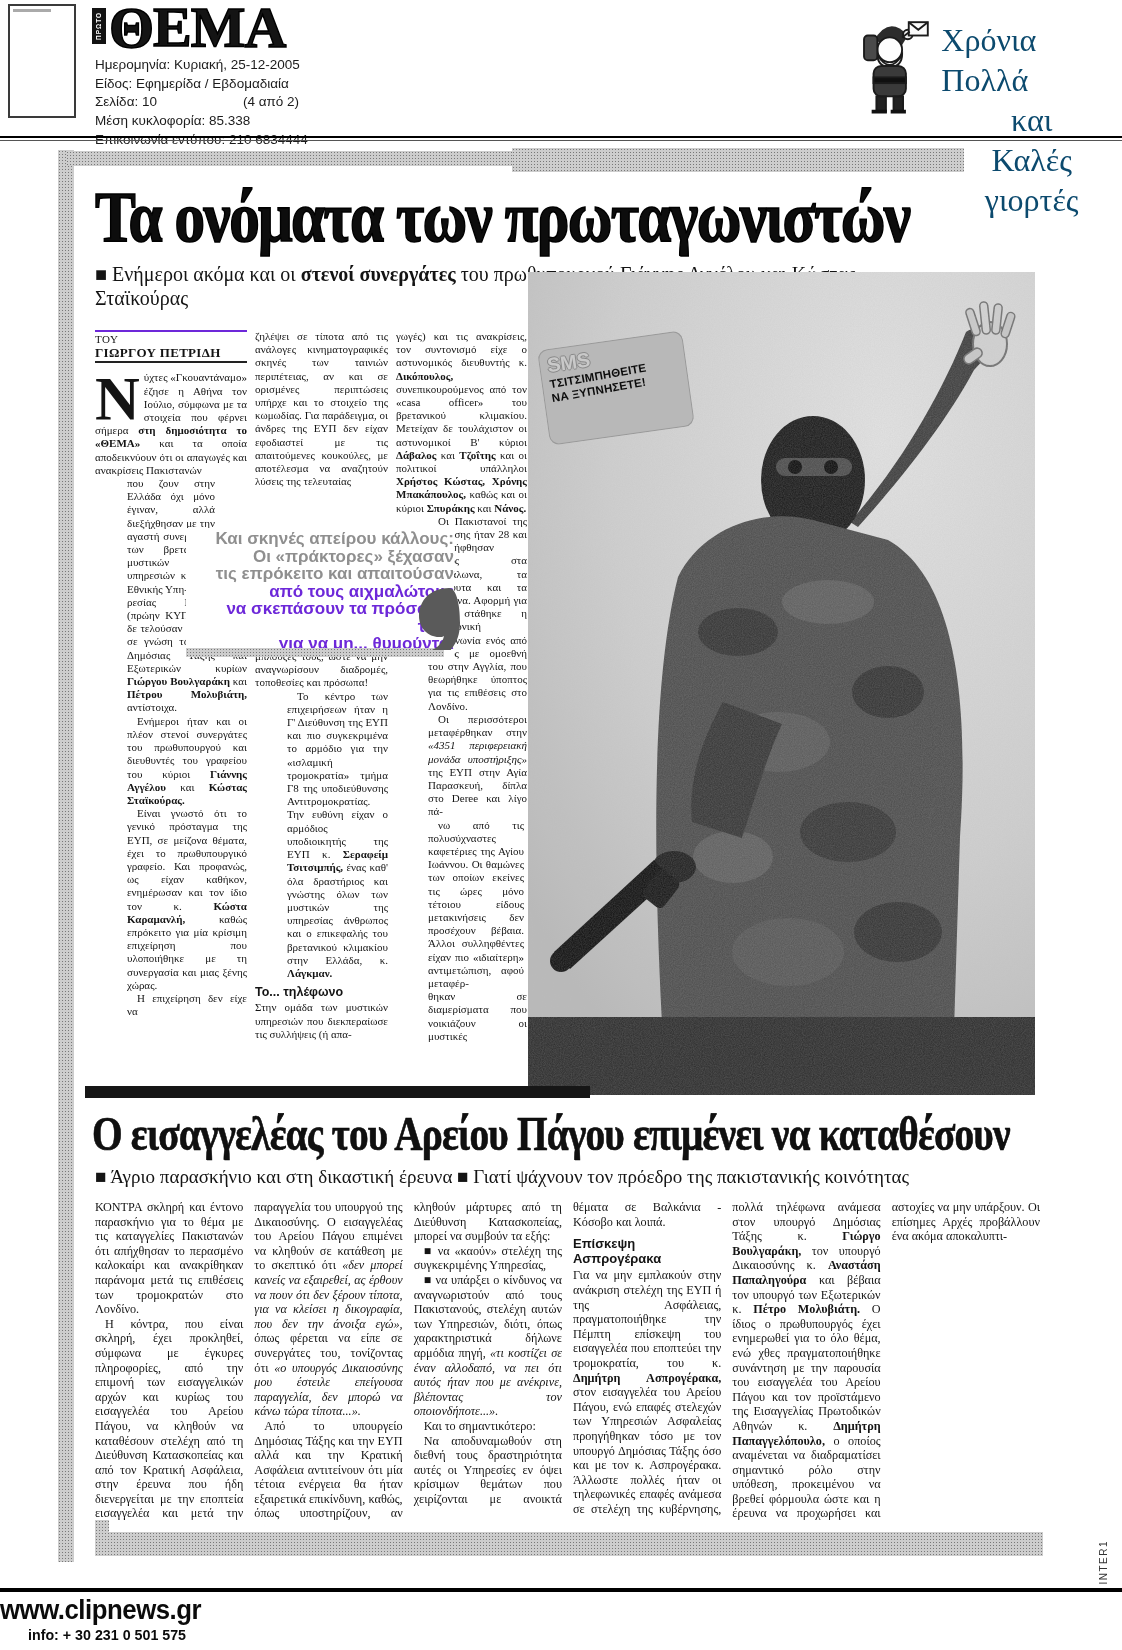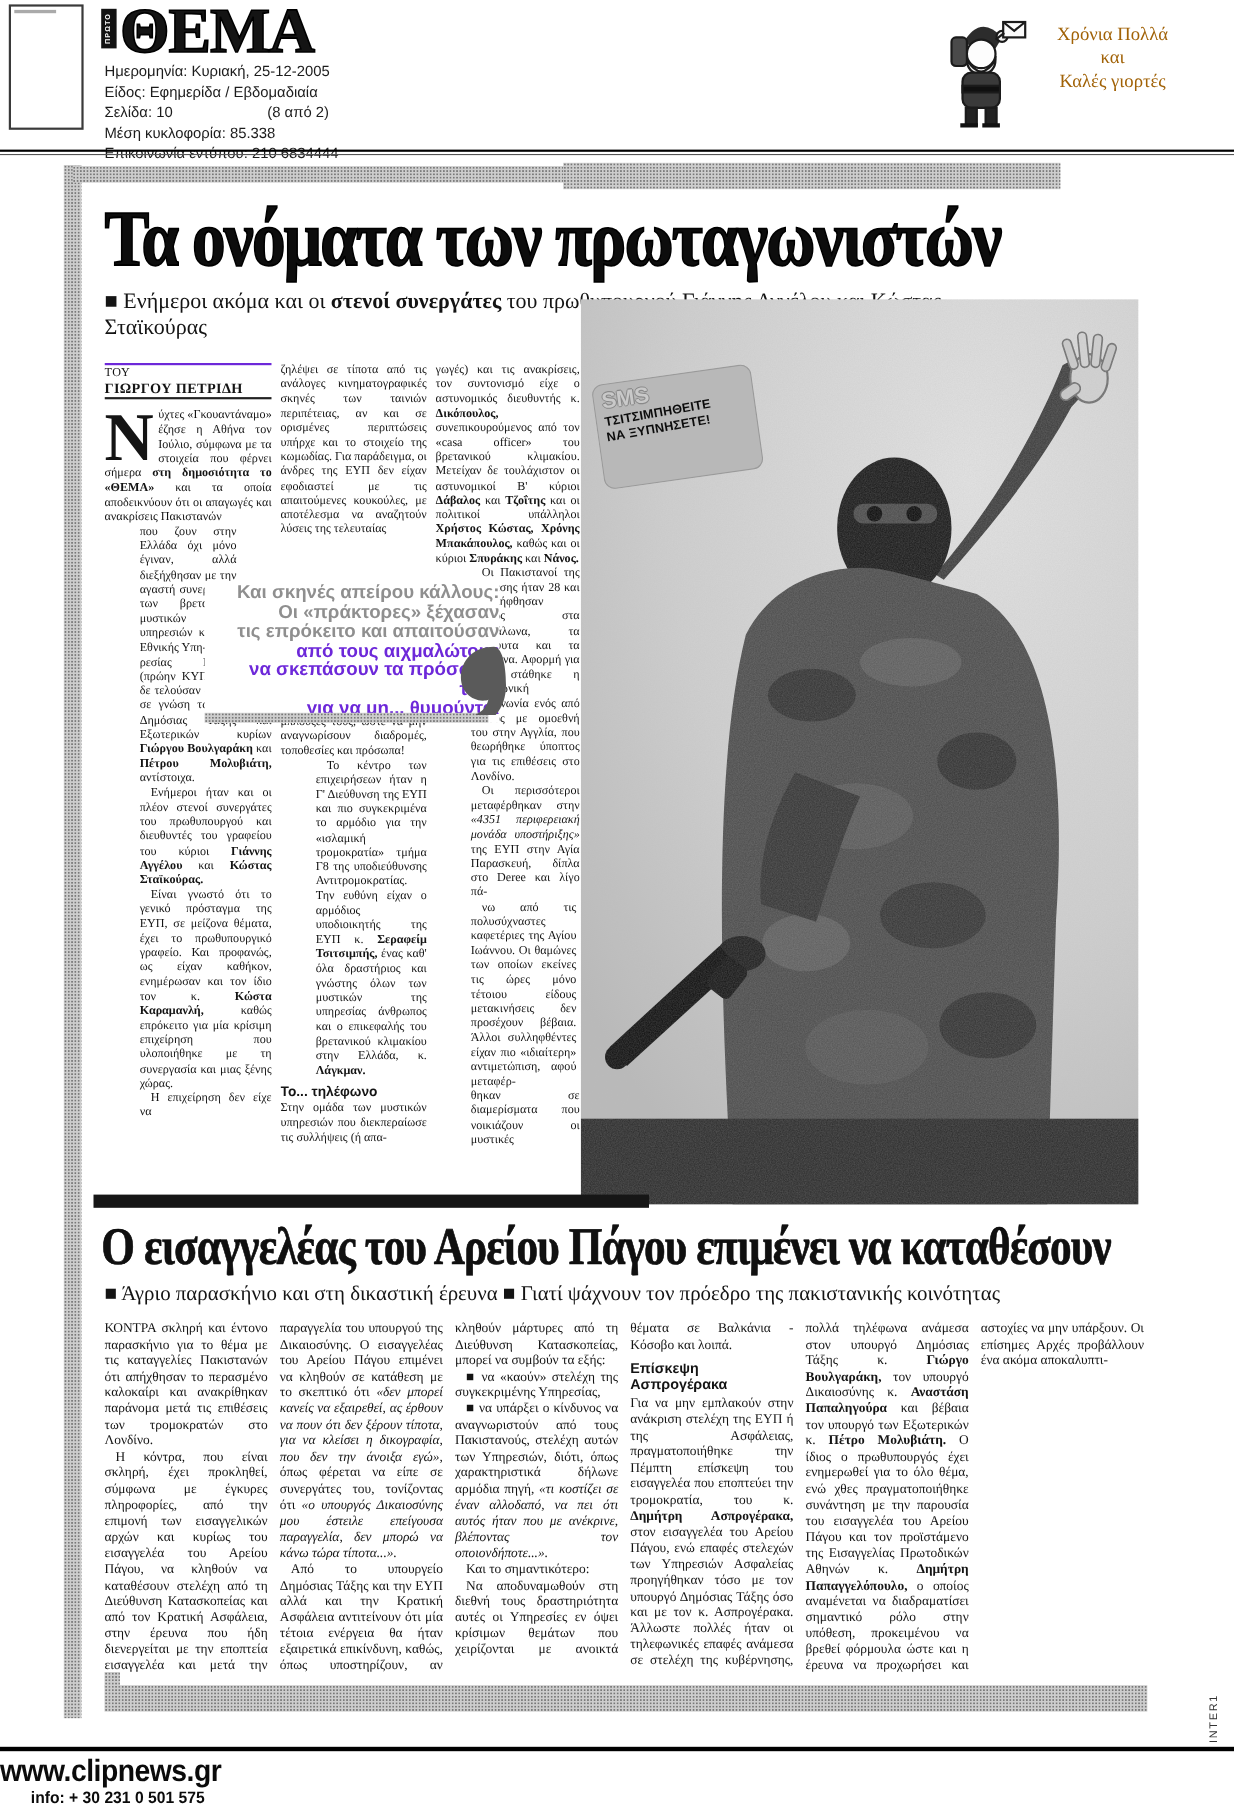--- a/index.html
+++ b/index.html
@@ -14,22 +14,22 @@
   .proto{width:14px;height:36px;background:#121212;color:#fff;font-family:"Liberation Sans",sans-serif;
          font-size:6.5px;font-weight:bold;writing-mode:vertical-rl;transform:rotate(180deg);
          text-align:center;letter-spacing:1px;line-height:14px;}
   .thema{font-family:"Liberation Serif",serif;font-weight:900;font-size:58px;line-height:40px;
          letter-spacing:-1px;-webkit-text-stroke:1.5px #000;margin-left:3px;}
   .meta{left:95px;top:56px;font-family:"Liberation Sans",sans-serif;font-size:13.5px;
         line-height:1.38;color:#1c1c1c;width:320px;}
   .meta-row{display:flex;}
   .meta-row .sp{width:86px;}
   .greeting-wrap{left:845px;top:6px;display:flex;align-items:flex-start;}
-  .greeting{font-family:"Liberation Serif",serif;font-size:17px;line-height:1.25;color:#a16207;
-            text-align:center;margin-left:20px;margin-top:14px;}
+  .greeting{font-family:"Liberation Serif",serif;font-size:32px;line-height:1.25;color:#0c4a6e;
+            text-align:center;margin-left:5px;margin-top:14px;}
   .greeting .g1{text-align:left;}
   .hr1{left:0;top:136px;width:1122px;height:2px;background:#000;}
   .hr1b{left:0;top:140px;width:1122px;height:1px;background:#555;}
 
   
   .dither{background-color:#cdcdcd;background-image:radial-gradient(#787878 0.8px,transparent 0.95px);
           background-size:3px 3px;}
   .strip-left{left:58px;top:150px;width:16px;height:1412px;}
   .bar-a{left:66px;top:151px;width:452px;height:15px;}
   .bar-b{left:512px;top:148px;width:452px;height:24px;}
@@ -112,21 +112,21 @@
     <div class="proto">ΠΡΩΤΟ</div>
     <div class="thema">ΘΕΜΑ</div>
   </div>
 
   <div class="abs meta">
     <div>Ημερομηνία: Κυριακή, 25-12-2005</div>
     <div>Είδος: Εφημερίδα / Εβδομαδιαία</div>
     <div class="meta-row">
       <span>Σελίδα: 10</span>
       <span class="sp"></span>
-      <span>(8 από 2)</span>
+      <span>(4 από 2)</span>
     </div>
     <div>Μέση κυκλοφορία: 85.338</div>
     <div>Επικοινωνία εντύπου: 210 6834444</div>
   </div>
 
   <div class="abs greeting-wrap">
     <svg width="96" height="118" viewBox="0 0 96 118">
       <g stroke="#1b1b1b" stroke-width="2" fill="none">
         <path d="M30 34 Q46 6 66 28 L60 38 Z" fill="#2c2c2c" stroke="none"></path>
         <circle cx="66" cy="27" r="5" fill="#f2f2f2" stroke="#1b1b1b"></circle>

